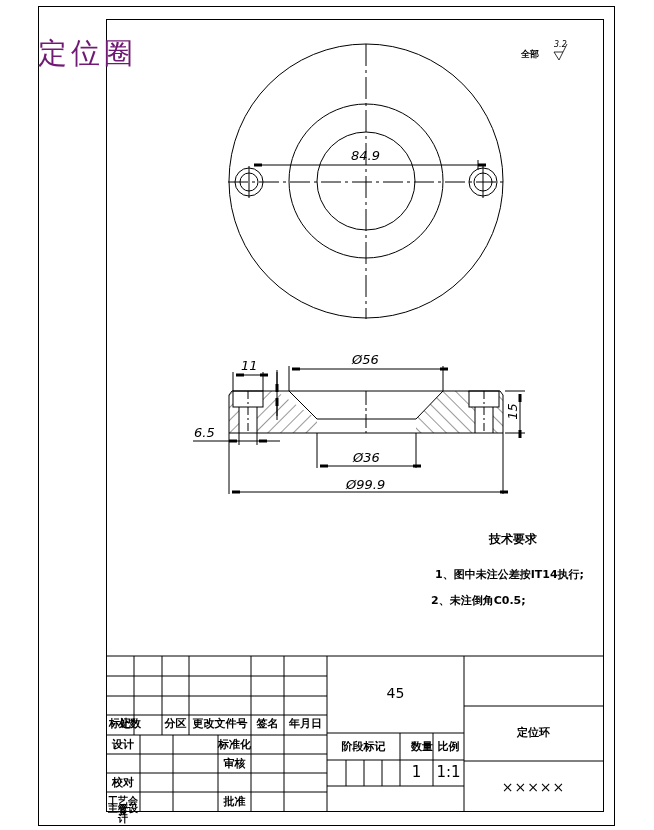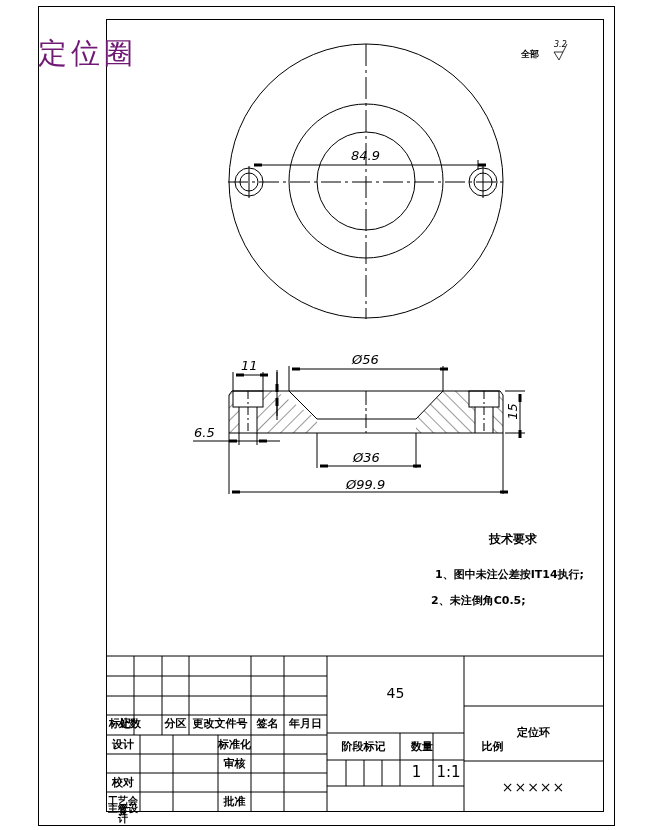--- a/index.html
+++ b/index.html
@@ -163,18 +163,18 @@
 <div class="cell" style="left:218px;top:739px;width:33px;">标准化</div>
 <div class="cell" style="left:106px;top:758px;width:34px;font-size:10px;margin-top:46px;">主管设计</div>
 <div class="cell" style="left:218px;top:758px;width:33px;">审核</div>
 <div class="cell" style="left:106px;top:777px;width:34px;">校对</div>
 <div class="cell" style="left:106px;top:796px;width:34px;font-size:10px;">工艺会签</div>
 <div class="cell" style="left:218px;top:796px;width:33px;">批准</div>
 
 <div class="cell" style="left:327px;top:686px;width:137px;font-size:14px;font-weight:normal;">45</div>
 <div class="cell" style="left:327px;top:741px;width:73px;">阶段标记</div>
 <div class="cell" style="left:400px;top:741px;width:33px;text-align:right;">数量</div>
-<div class="cell" style="left:433px;top:741px;width:31px;padding-left:44px;">比例</div>
+<div class="cell" style="left:433px;top:741px;width:31px;">比例</div>
 <div class="cell" style="left:400px;top:765px;width:33px;font-size:15px;font-weight:normal;">1</div>
 <div class="cell" style="left:433px;top:765px;width:31px;font-size:15px;font-weight:normal;">1:1</div>
 
 <div class="cell" style="left:464px;top:727px;width:139px;">定位环</div>
 <div class="cell" style="left:464px;top:780px;width:139px;font-size:14px;font-weight:normal;letter-spacing:1px;">×××××</div>
 
 </body></html>

